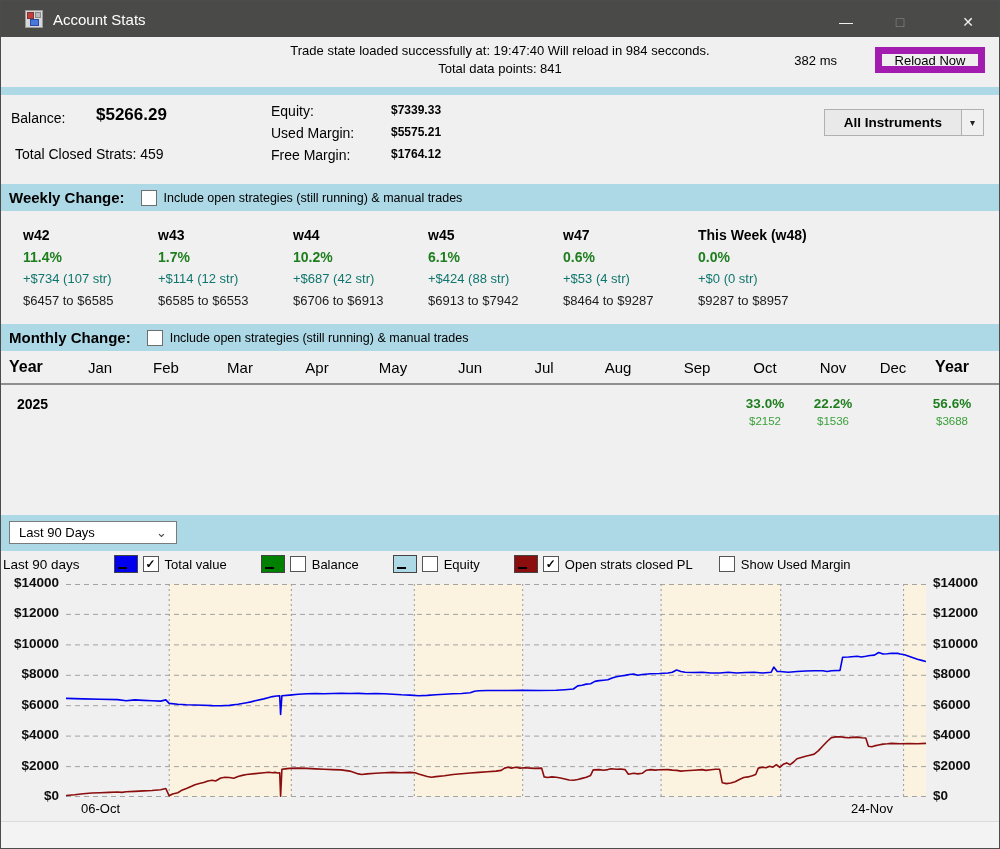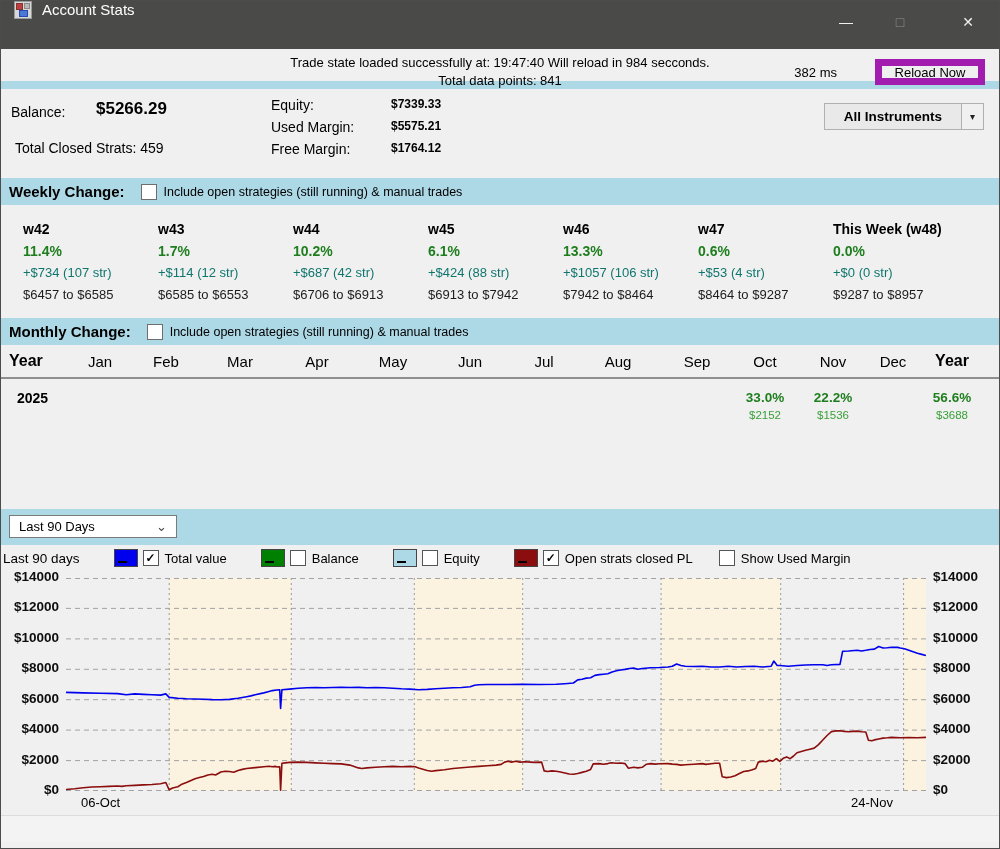--- a/index.html
+++ b/index.html
@@ -1,28 +1,28 @@
 <!DOCTYPE html>
 <html><head>
 <meta charset="utf-8">
 <style>
   * { box-sizing: border-box; margin: 0; padding: 0; }
   html,body { width:1000px; height:849px; font-family:"Liberation Sans",sans-serif; background:#fff; }
   .window { width:1000px; height:849px; border:1px solid #4c4c4c; background:#f0f0f0; position:relative; overflow:hidden; }
 
   
-  .titlebar { height:48px; background:#4a4a48; display:flex; align-items:flex-start; padding-left:13px; position:relative; }
+  .titlebar { height:36px; background:#4a4a48; display:flex; align-items:center; padding-left:24px; position:relative; }
   .titlebar .title { color:#fff; font-size:15px; margin-left:10px; }
   .win-controls { position:absolute; right:8px; top:0; height:42px; display:flex; align-items:center; }
   .win-btn { width:46px; height:42px; display:flex; align-items:center; justify-content:center; color:#f0f0f0; font-size:14px; }
   .win-btn.max { color:#8f8f8f; margin-right:22px; }
   .win-btn.min { margin-right:8px; }
 
   
-  .statusbar { height:32px; position:relative; text-align:center; font-size:13px; color:#000; padding-top:5px; line-height:18px; }
+  .statusbar { height:50px; position:relative; text-align:center; font-size:13px; color:#000; padding-top:5px; line-height:18px; }
   .latency { position:absolute; right:162px; top:15px; font-size:13px; }
   .reload-btn { position:absolute; right:14px; top:10px; width:110px; height:26px; background:#efefef; border:7px solid #a21caf; font-size:13px; display:flex; align-items:center; justify-content:center; font-family:"Liberation Sans",sans-serif; }
 
   .blue-strip { height:8px; background:#add8e6; }
 
   
   .balance-sec { height:89px; position:relative; background:#f0f0f0; }
   .lbl { font-size:14px; color:#000; }
   .balance-label { position:absolute; left:10px; top:15px; }
   .balance-value { position:absolute; left:95px; top:10px; font-size:17px; font-weight:bold; }
@@ -163,26 +163,20 @@
         <div class="wk-label">w44</div>
         <div class="wk-pct">10.2%</div>
         <div class="wk-gain">+$687 (42 str)</div>
         <div class="wk-range">$6706 to $6913</div>
       </div>
       <div>
         <div class="wk-label">w45</div>
         <div class="wk-pct">6.1%</div>
         <div class="wk-gain">+$424 (88 str)</div>
         <div class="wk-range">$6913 to $7942</div>
-      </div>
-      <div>
-        <div class="wk-label">w46</div>
-        <div class="wk-pct">13.3%</div>
-        <div class="wk-gain">+$1057 (106 str)</div>
-        <div class="wk-range">$7942 to $8464</div>
       </div>
       <div>
         <div class="wk-label">w47</div>
         <div class="wk-pct">0.6%</div>
         <div class="wk-gain">+$53 (4 str)</div>
         <div class="wk-range">$8464 to $9287</div>
       </div>
       <div>
         <div class="wk-label">This Week (w48)</div>
         <div class="wk-pct">0.0%</div>

